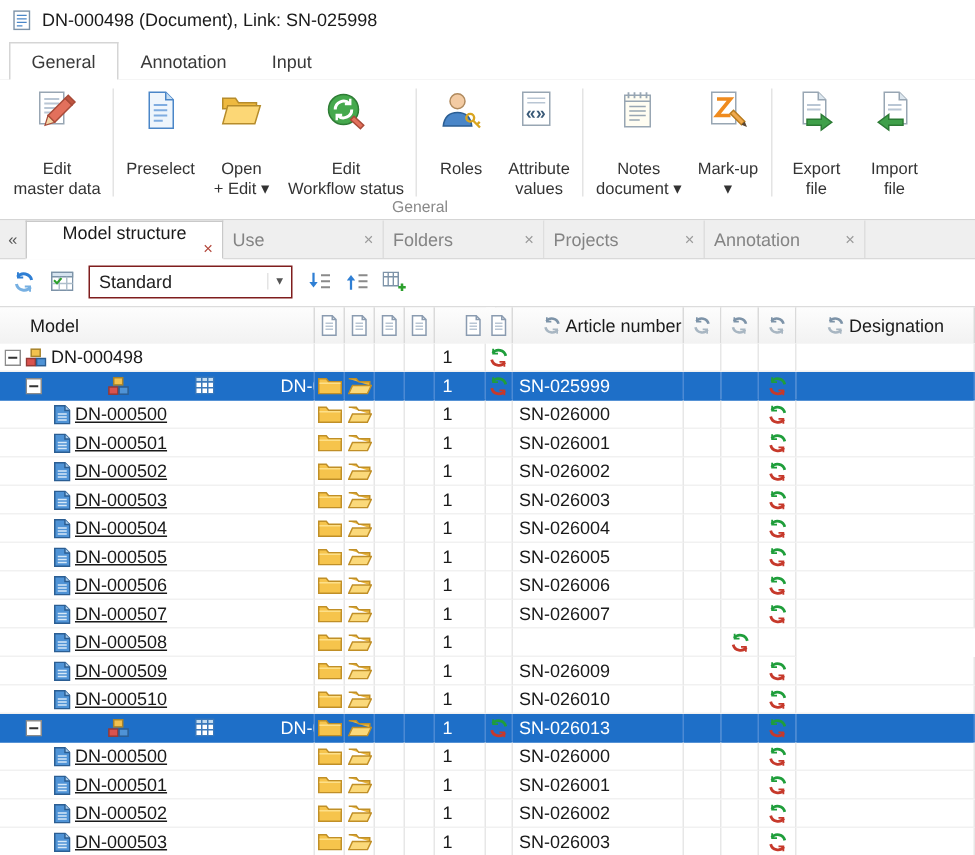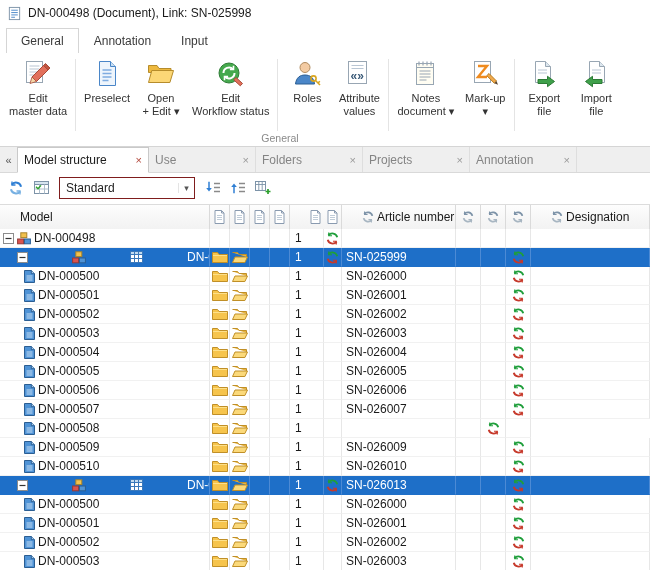--- a/index.html
+++ b/index.html
@@ -10,49 +10,49 @@
   .titlebar{position:absolute;top:0;left:0;right:0;height:26px;display:flex;align-items:center;gap:6px;padding-left:7px;background:#fff;}
   
   .rtabs{position:absolute;top:26px;left:0;right:0;height:27px;display:flex;align-items:flex-end;padding-left:6px;border-bottom:1px solid #d5d5d5;background:#fff;}
   .rtab{padding:5px 14px 5px;color:#3a3a3a;margin-bottom:-1px;border:1px solid transparent;cursor:default;}
   .rtab.active{background:#fff;border-color:#d5d5d5 #d5d5d5 #fff;}
   
   .ribbon{position:absolute;top:53px;left:0;right:0;height:93px;background:#fff;border-bottom:1px solid #d5d5d5;}
   .rbtns{display:flex;align-items:flex-start;padding:4px 2px 0 4px;}
   .rbtn{display:flex;flex-direction:column;align-items:center;padding:2px 5px;min-width:42px;}
   .rbtn .big svg{width:30px;height:30px;}
-  .rlab{margin-top:3px;font-size:11px;color:#333;text-align:center;line-height:1.15;white-space:nowrap;}
+  .rlab{margin-top:18px;font-size:11px;color:#333;text-align:center;line-height:1.15;white-space:nowrap;}
   .rsep{width:1px;background:#e4e4e4;align-self:stretch;margin:2px 3px 2px;height:72px;}
   .rgroup{position:absolute;bottom:2px;left:0;width:560px;text-align:center;font-size:10.5px;color:#8a8a8a;}
   
   .dtabs{position:absolute;top:147px;left:0;right:0;height:25px;background:#efefef;border-bottom:1px solid #d9d9d9;display:flex;align-items:stretch;}
   .chev{width:17px;display:flex;align-items:center;justify-content:center;color:#555;font-size:11px;cursor:default;}
   .dtab{width:94px;display:flex;align-items:center;padding:0 6px;border-right:1px solid #dedede;color:#848484;background:#efefef;cursor:default;}
-  .dtab.active{width:118px;background:#fff;color:#1a1a1a;border:1px solid #c9c9c9;border-bottom:1px solid #fff;margin-bottom:-1px;}
+  .dtab.active{width:118px;background:#fff;color:#1a1a1a;border:1px solid #c9c9c9;border-bottom:1px solid #fff;margin-bottom:-1px;flex-direction:column;}
   .dlab{overflow:hidden;white-space:nowrap;}
   .dx{margin-left:auto;font-size:11px;color:#9a9a9a;padding-left:4px;}
   .dtab.active .dx{color:#b2463a;}
   
   .toolbar{position:absolute;top:173px;left:0;right:0;height:29px;display:flex;align-items:center;gap:3px;padding-left:5px;background:#fff;}
   .tbtn{width:22px;height:22px;display:flex;align-items:center;justify-content:center;cursor:default;}
   .preset{width:128px;height:20px;border:1px solid #7f1d1d;display:flex;align-items:center;padding-left:6px;background:#fff;margin:0 4px;color:#222;}
   .caret{margin-left:auto;width:15px;text-align:center;color:#555;font-size:9px;border-left:1px solid #e4e4e4;}
   
   .grid-header,.trow{display:grid;grid-template-columns:210px 20px 20px 20px 20px 34px 18px 114px 25px 25px 25px minmax(0,1fr);}
   .grid-header{position:absolute;top:204px;left:0;right:0;height:24px;border-top:1px solid #dcdcdc;border-bottom:1px solid #cfcfcf;}
   .hcell{border-right:1px solid #dadada;display:flex;align-items:center;gap:3px;padding:0 20px;overflow:hidden;background:linear-gradient(#fdfdfd,#f2f2f2);white-space:nowrap;}
   .hcell.center{justify-content:center;padding:0;}
   .grid-body{position:absolute;top:229px;left:0;right:0;bottom:0;overflow:hidden;background:#fff;}
   .trow{height:19px;}
   .cell{border-right:1px solid #e7e7e7;border-bottom:1px solid #f1f1f1;display:flex;align-items:center;overflow:hidden;padding:0 3px;white-space:nowrap;}
   .cell.center{justify-content:center;padding:0;}
   .cell.qty{padding-left:5px;}
   .cell.article{padding-left:4px;}
   .cell.model{gap:3px;}
-  .lvl0{padding-left:3px;}.lvl1{padding-left:17px;}.lvl2{padding-left:24px;}
+  .lvl0{padding-left:3px;}.lvl1{padding-left:17px;}.lvl2{padding-left:36px;text-decoration:underline;}
   .exp{display:inline-flex;}
   .trow.sel .cell{background:#1e6fc8;color:#fff;border-right-color:#4c8ad4;border-bottom-color:#1e6fc8;gap:44px;}
 </style>
 </head>
 <body>
 
 <div class="app">
   <div class="titlebar">
     <span class="ic">
         <svg width="15" height="15" viewBox="0 0 16 16">

